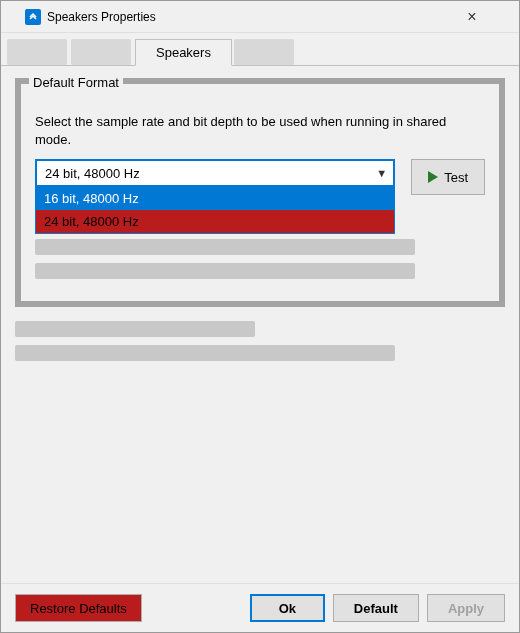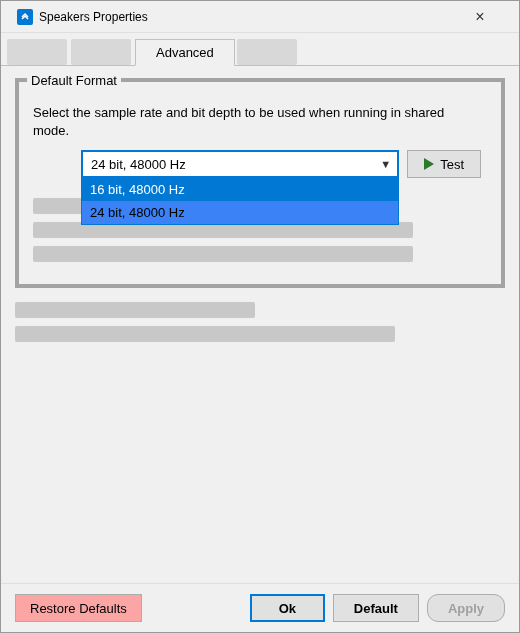--- a/index.html
+++ b/index.html
@@ -28,21 +28,21 @@
       box-shadow: 2px 2px 8px rgba(0,0,0,0.3);
       display: flex;
       flex-direction: column;
     }
 
     .title-bar {
       background: #f0f0f0;
       height: 32px;
       display: flex;
       align-items: center;
-      padding: 0 16px;
+      padding: 0 24px;
       border-bottom: 1px solid #dfdfdf;
       flex-shrink: 0;
     }
 
     .title-bar-icon {
       width: 16px;
       height: 16px;
       margin-right: 6px;
       background: #0078d4;
       border-radius: 2px;
@@ -110,83 +110,82 @@
       margin-right: 4px;
     }
 
     .content {
       flex: 1;
       padding: 12px 14px;
       overflow: hidden;
     }
 
     .group-box {
-      border: 4px solid #a3a3a3;
-      padding: 10px 20px 14px 14px;
+      border: 6px solid #a3a3a3;
+      padding: 10px 14px 14px 14px;
       margin-bottom: 12px;
       background: #f0f0f0;
       position: relative;
     }
 
     .group-box-label {
       position: absolute;
       top: -9px;
       left: 8px;
       background: #f0f0f0;
       padding: 0 4px;
       font-size: 13px;
       color: #000;
     }
 
     .description-text {
       font-size: 13px;
       color: #000;
       line-height: 1.4;
       margin-bottom: 10px;
-      margin-top: 12px;
+      margin-top: 19px;
     }
 
     .dropdown-row {
       display: flex;
       align-items: flex-start;
-      gap: 8px;
+      gap: 16px;
       position: relative;
-      margin-left: 48px;
     }
 
     .dropdown-container {
       flex: 1;
       position: relative;
     }
 
     .dropdown-list {
       position: absolute;
       top: 28px;
       left: 0;
       right: 0;
-      background: #3b82f6;
+      background: #b91c1c;
       border: 1px solid #0078d4;
       border-top: none;
       z-index: 100;
     }
 
     .dropdown-item {
       padding: 4px 8px;
       cursor: pointer;
       font-size: 13px;
       color: #000;
     }
 
     .dropdown-item.selected {
       background: #0078d4;
       color: white;
     }
 
     .test-button {
-      height: 28px;
+      height: 36px;
       padding: 0 16px;
       background: #e1e1e1;
       border: 1px solid #adadad;
       cursor: pointer;
       display: flex;
       align-items: center;
       gap: 6px;
       font-size: 13px;
       color: #000;
       white-space: nowrap;
@@ -233,21 +232,21 @@
       justify-content: space-between;
       align-items: center;
       border-top: 1px solid #dfdfdf;
       flex-shrink: 0;
       background: #f0f0f0;
     }
 
     .restore-button {
       height: 28px;
       padding: 0 14px;
-      background: #fca5a5;
+      background: #b91c1c;
       border: 1px solid #adadad;
       cursor: pointer;
       font-size: 13px;
       color: #000;
     }
 
     .dialog-buttons {
       display: flex;
       gap: 8px;
     }
@@ -265,21 +264,20 @@
     }
 
     .dialog-btn.ok-btn {
       border: 2px solid #0078d4;
       background: #e1e1e1;
     }
 
     .dialog-btn.disabled {
       color: #a0a0a0;
       cursor: default;
-      border-radius: 11px;
     }
   </style>
 </head>
 <body>
 
 <div class="window">
 
   <div class="title-bar">
     <div class="title-bar-icon">
       <svg viewBox="0 0 12 12" fill="white">
@@ -288,21 +286,21 @@
         <path d="M3 8 L6 5 L9 8" stroke="white" stroke-width="1.5" fill="none"></path>
       </svg>
     </div>
     <span class="title-bar-text">Speakers Properties</span>
     <button class="title-bar-close">×</button>
   </div>
 
   <div class="tab-bar">
     <div class="tab-placeholder"></div>
     <div class="tab-placeholder"></div>
-    <div class="tab active">Advanced</div>
+    <div class="tab active">Speakers</div>
     <div class="tab-placeholder"></div>
   </div>
 
   <div class="content">
     <div class="group-box">
       <span class="group-box-label">Default Format</span>
       <p class="description-text">Select the sample rate and bit depth to be used when running in shared mode.</p>
 
       <div class="dropdown-row">
         <div class="dropdown-container">

